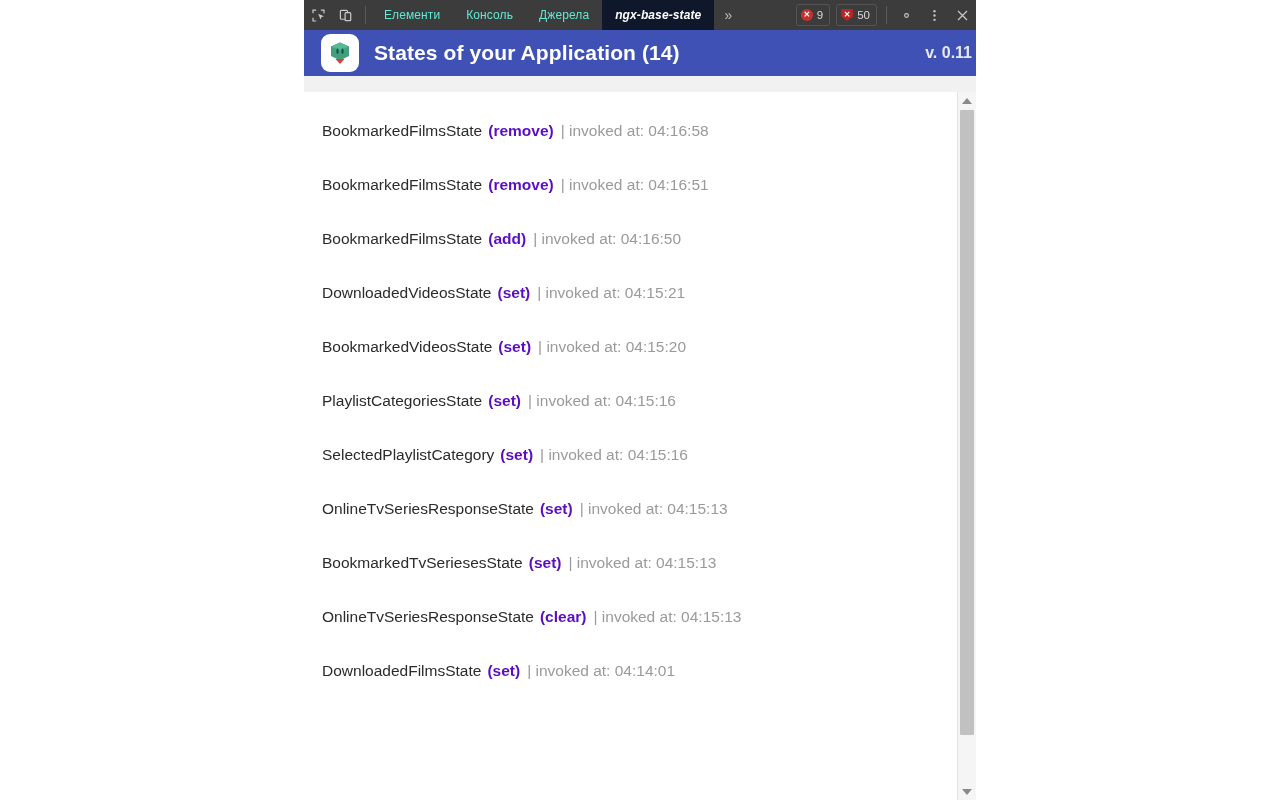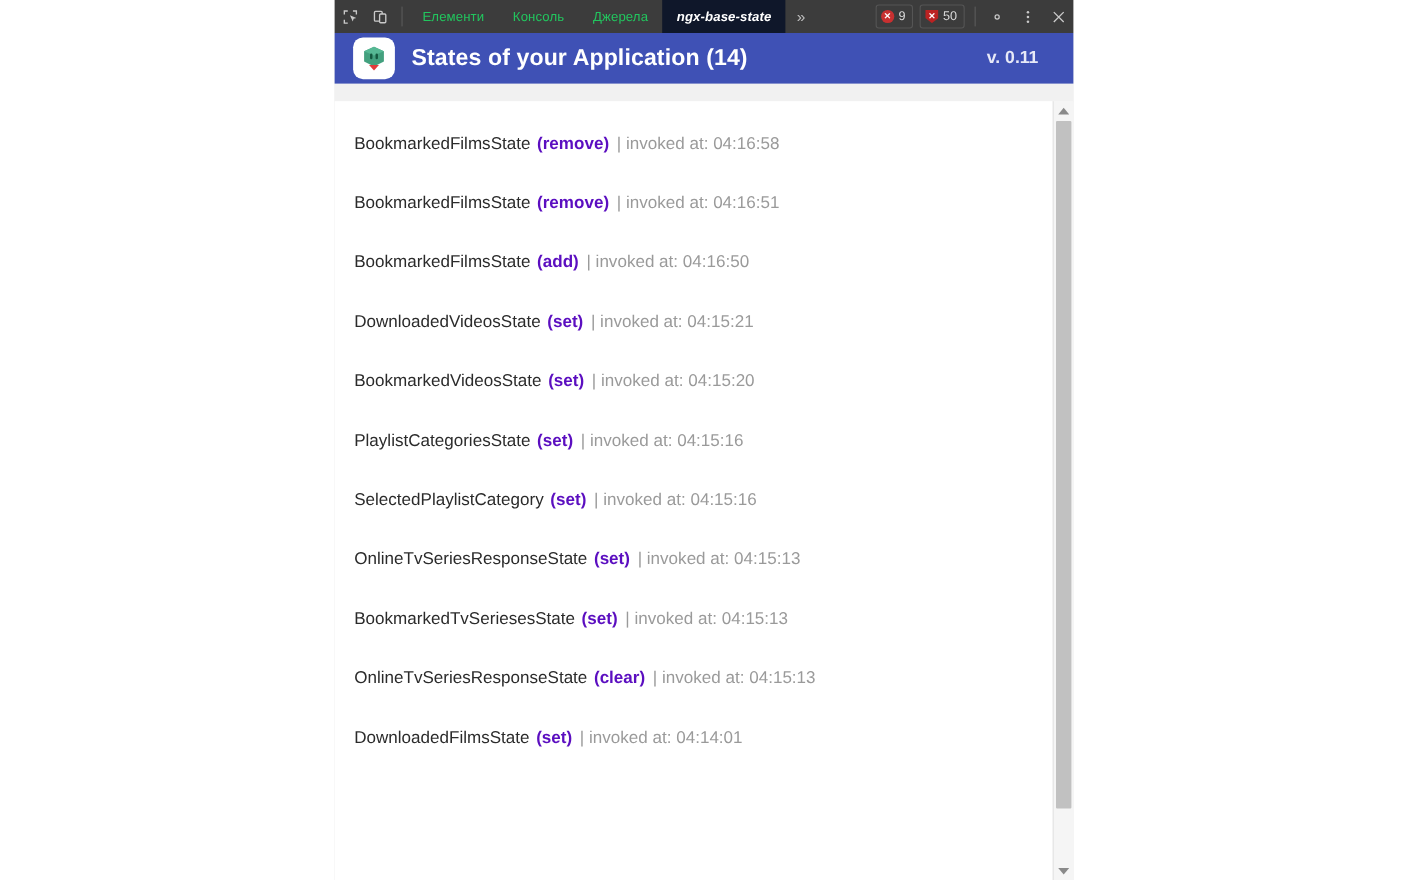--- a/index.html
+++ b/index.html
@@ -55,21 +55,21 @@
   }
   .dt-tabs {
     display: flex;
     align-items: stretch;
   }
   .dt-tab {
     display: flex;
     align-items: center;
     padding: 0 13px;
     font-size: 12px;
-    color: #22c55e;
+    color: #5eead4;
     white-space: nowrap;
     letter-spacing: .1px;
   }
   .dt-tab.active {
     background: #0f172a;
     color: #ffffff;
     font-weight: bold;
     font-style: italic;
   }
   .dt-more {
@@ -125,21 +125,21 @@
   }
   .app-header {
     position: absolute;
     left: 0; top: 0;
     width: 672px;
     height: 46px;
     background: #3f51b5;
     display: flex;
     align-items: center;
     box-sizing: border-box;
-    padding: 0 32px 0 17px;
+    padding: 0 4px 0 17px;
   }
   .logo {
     width: 38px; height: 38px;
     border-radius: 9px;
     background: #ffffff;
     display: flex;
     align-items: center;
     justify-content: center;
     flex: 0 0 38px;
   }

